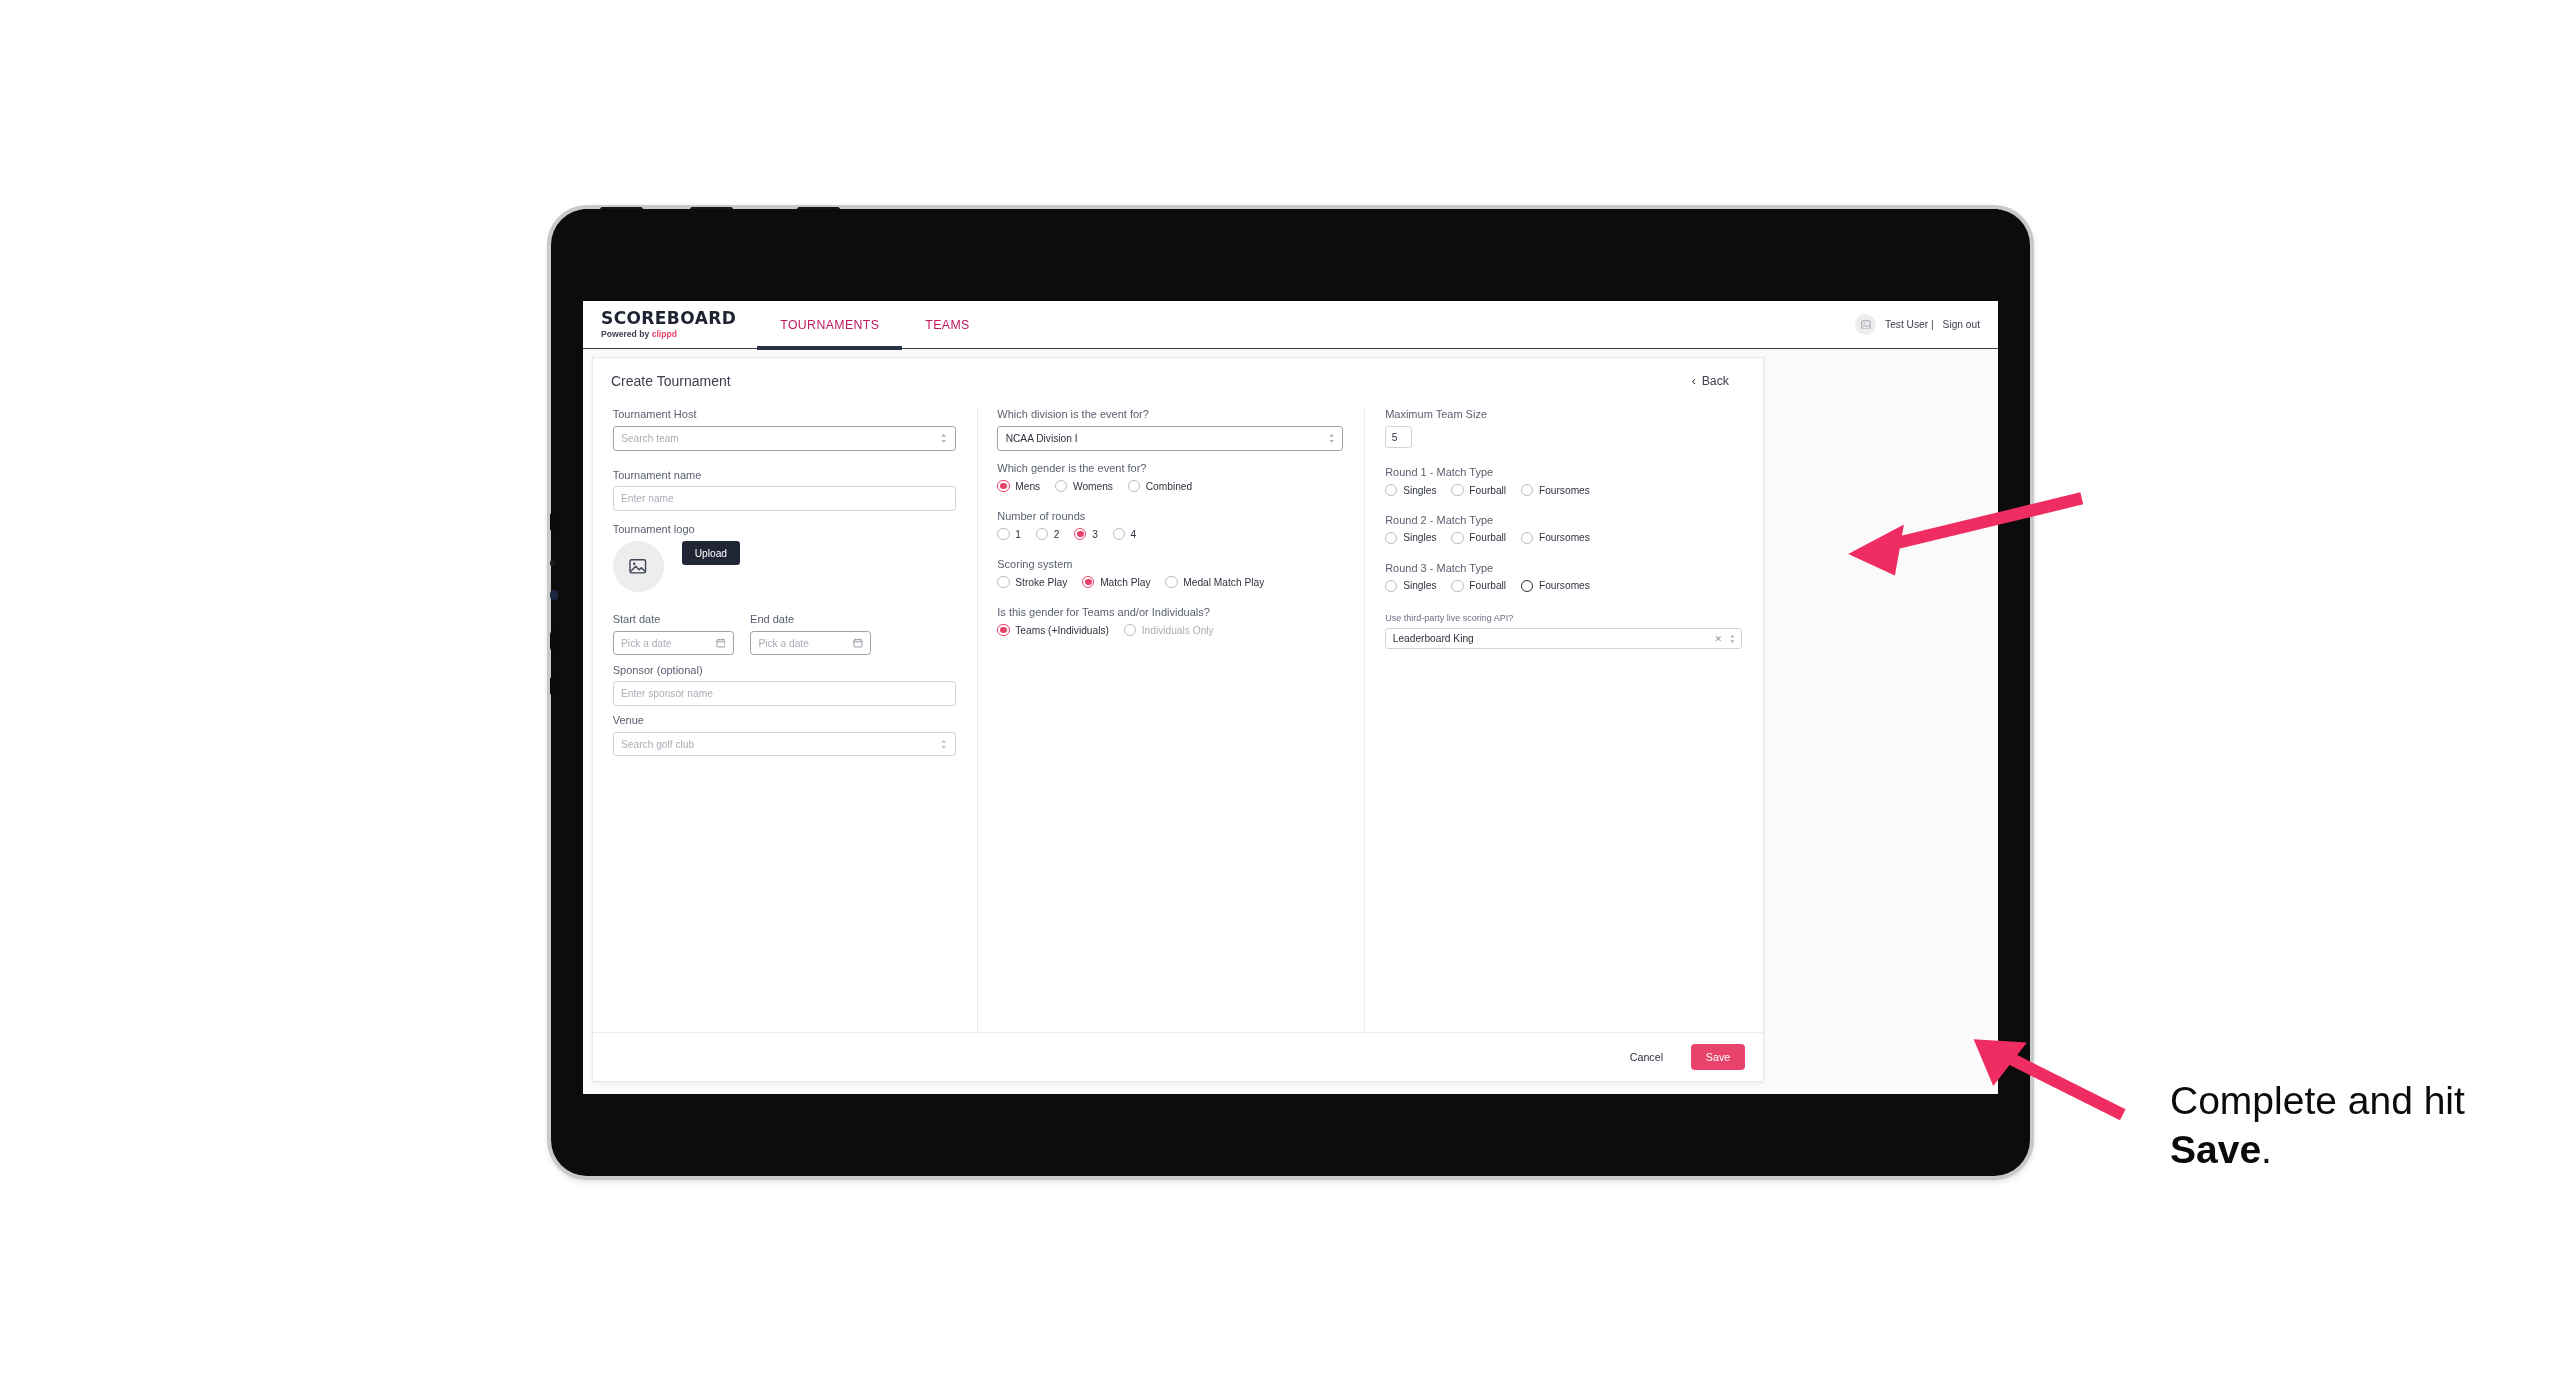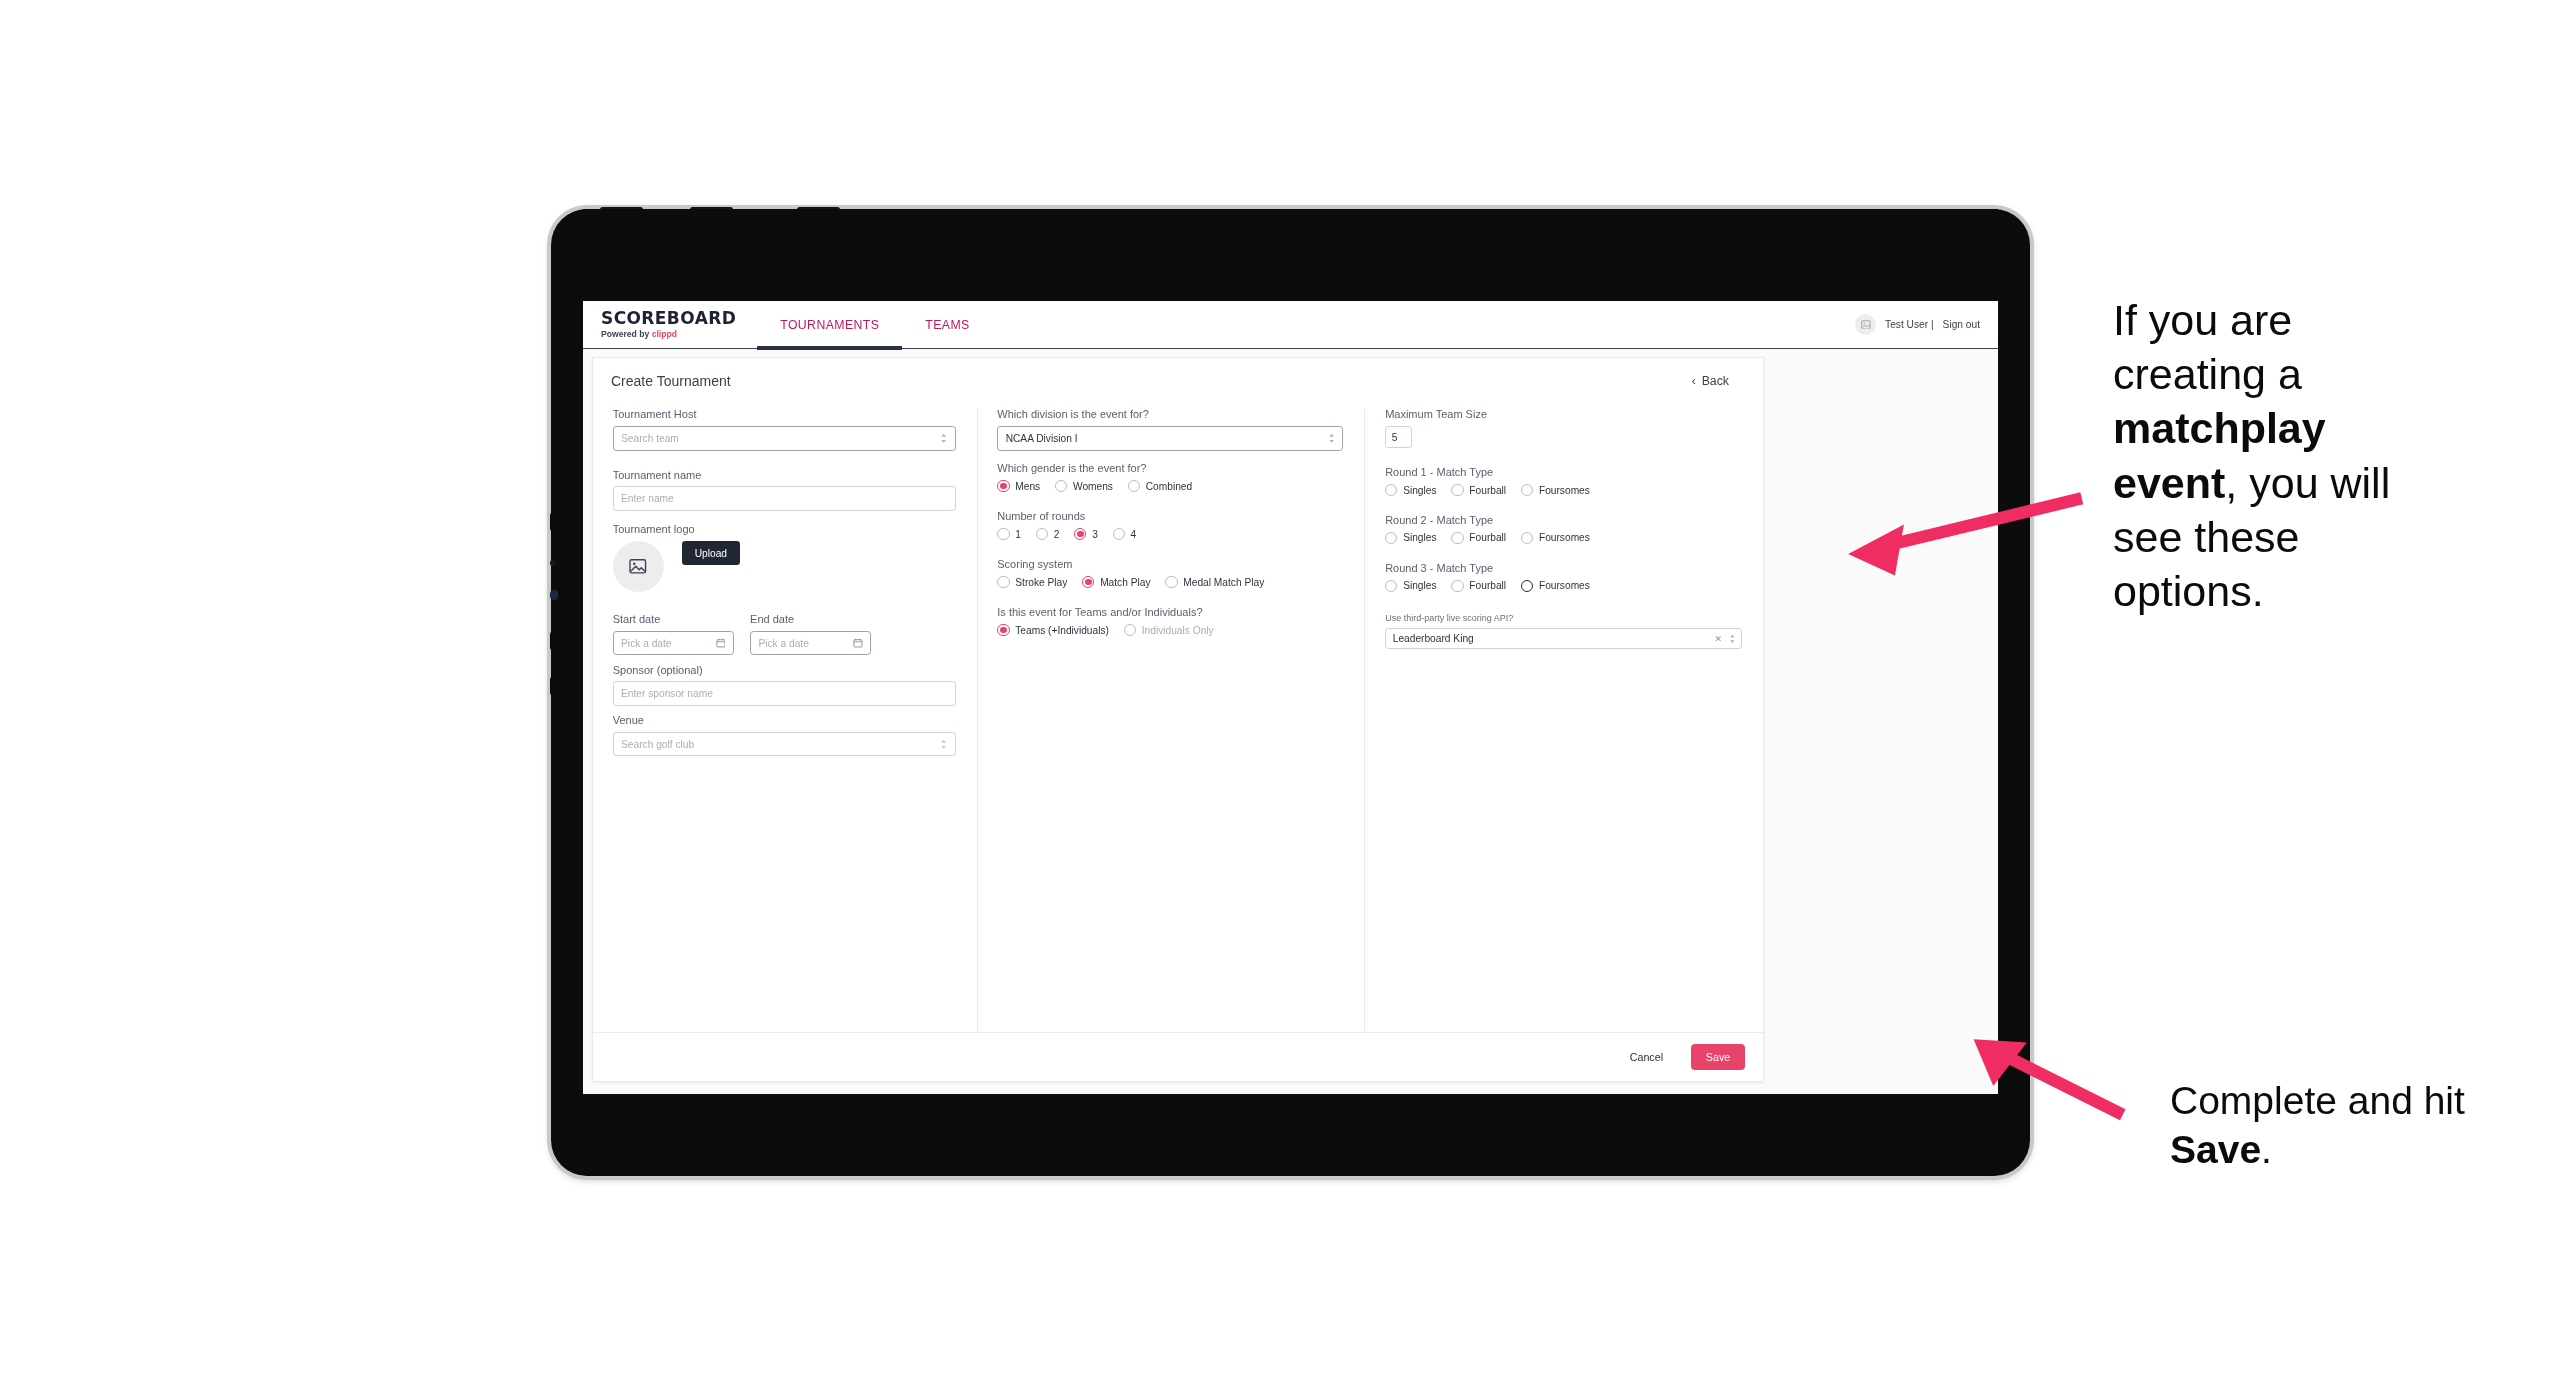--- a/index.html
+++ b/index.html
@@ -383,21 +383,21 @@
                   <span class="rlabel">Match Play</span>
                 </div>
                 <div class="radio-item">
                   <span class="radio"></span>
                   <span class="rlabel">Medal Match Play</span>
                 </div>
               </div>
 
               <div class="gap-22"></div>
 
-              <div class="lbl">Is this event for Teams and/or Individuals?</div>
+              <div class="lbl">Is this gender for Teams and/or Individuals?</div>
               <div class="radio-row">
                 <div class="radio-item">
                   <span class="radio on"></span>
                   <span class="rlabel">Teams (+Individuals)</span>
                 </div>
                 <div class="radio-item">
                   <span class="radio"></span>
                   <span class="rlabel dim">Individuals Only</span>
                 </div>
               </div>
@@ -493,22 +493,19 @@
     <g>
       <path d="M2540 608 L2300 666" stroke="#ef2d63" stroke-width="15" fill="none"></path>
       <path d="M2255 676 L2323 640 L2312 702 Z" fill="#ef2d63"></path>
     </g>
     <g>
       <path d="M2590 1360 L2450 1290" stroke="#ef2d63" stroke-width="15" fill="none"></path>
       <path d="M2408 1268 L2473 1272 L2432 1325 Z" fill="#ef2d63"></path>
     </g>
   </svg>
 
-  <div class="anno a1">
-    <span>If you are creating a </span><b>matchplay event</b><span>, you will see these options.</span>
-  </div>
 
   <div class="anno a2">
     <span>Complete and hit </span><b>Save</b><span>.</span>
   </div>
 
 </div>
 
 
 </body></html>

